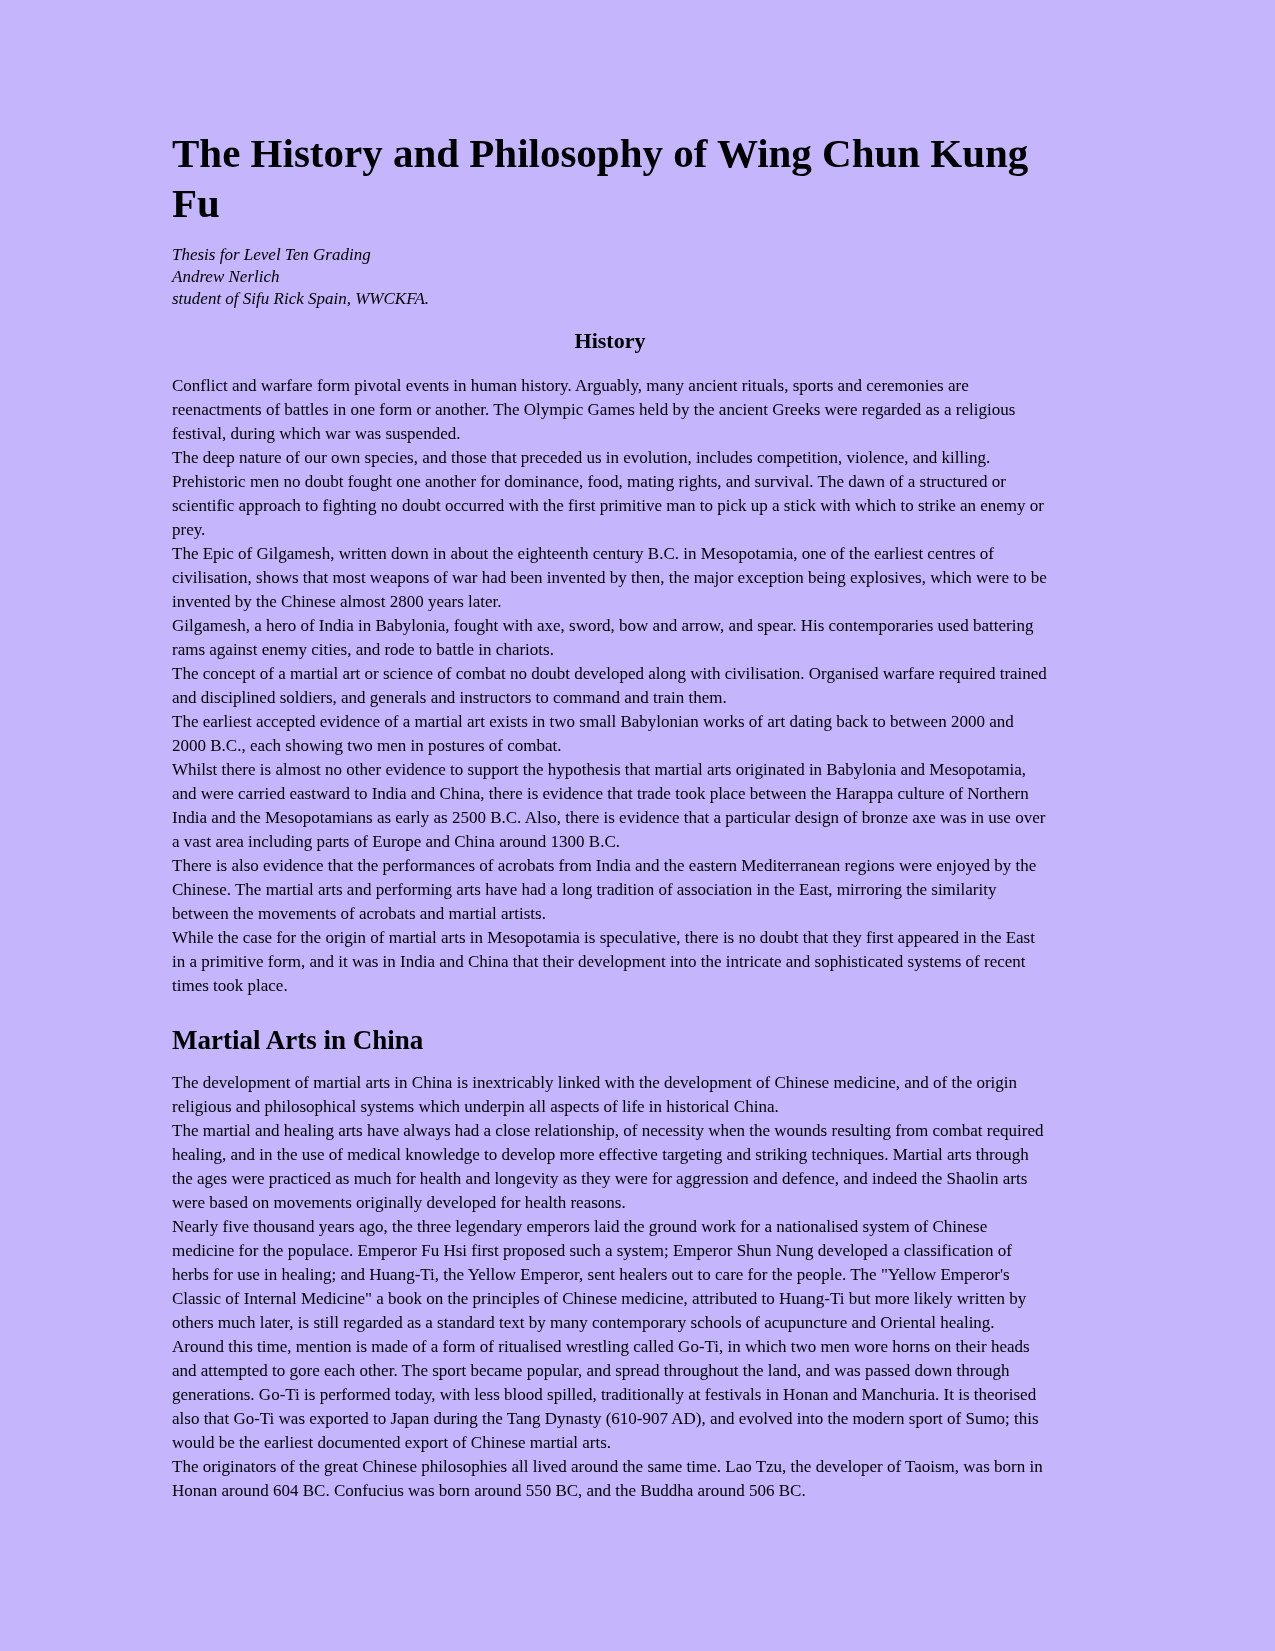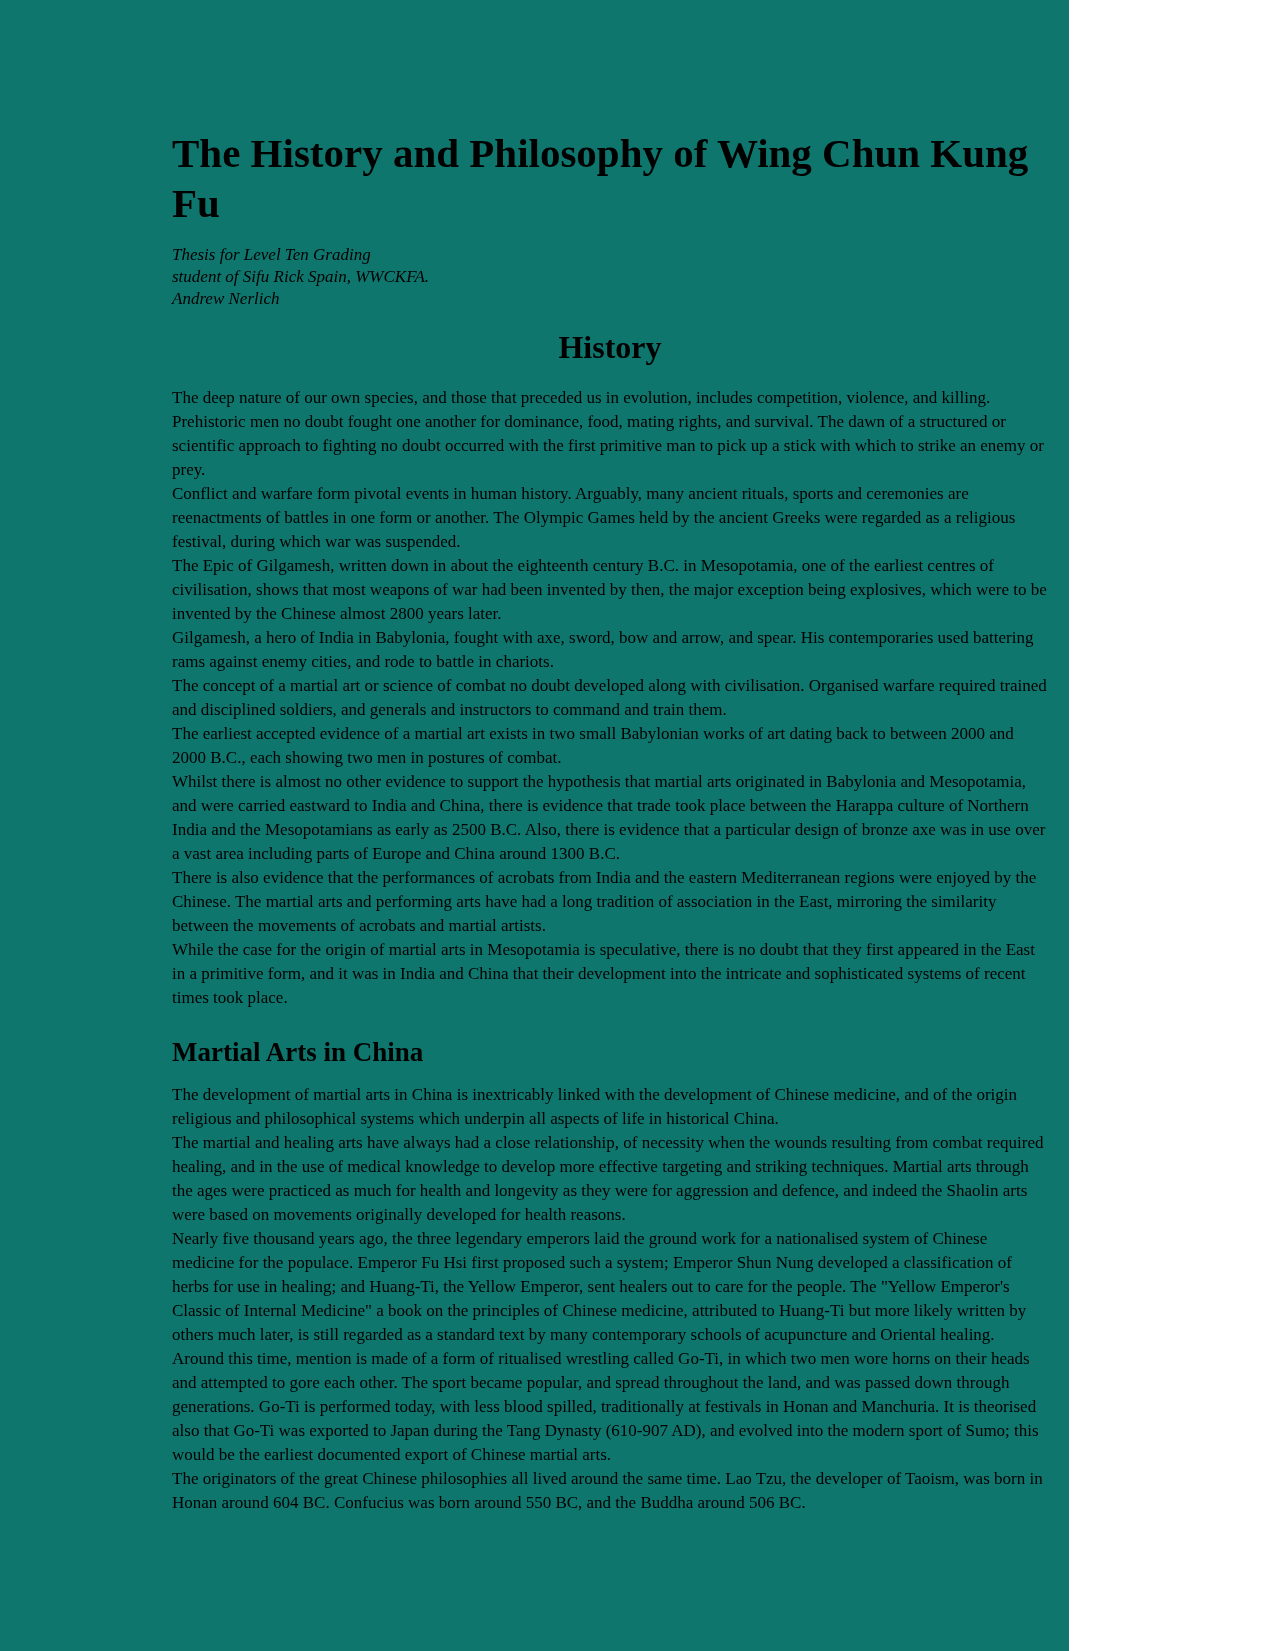--- a/index.html
+++ b/index.html
@@ -2,23 +2,23 @@
 <html><head>
 <meta charset="utf-8">
 <style>
   html, body {
     margin: 0;
     padding: 0;
     background: #ffffff;
   }
   .page {
     position: relative;
-    width: 1069px;
+    width: 1275px;
     height: 1651px;
-    background: #0f766e;
+    background: #c4b5fd;
     overflow: hidden;
     font-family: "Liberation Serif", "DejaVu Serif", serif;
     color: #000000;
   }
   .content {
     position: absolute;
     left: 172px;
     top: 128px;
     width: 876px;
   }
@@ -34,21 +34,21 @@
     text-align: left;
     font-style: italic;
     font-size: 17px;
     line-height: 22px;
     margin: 0 0 4px 0;
   }
   h2.chapter-heading {
     margin: 18px 0 20px 0;
     width: 100%;
     text-align: center;
-    font-size: 32px;
+    font-size: 22px;
     font-weight: bold;
     line-height: 1.2;
   }
   h3.section-heading {
     margin: 26px 0 14px 0;
     font-size: 27px;
     font-weight: bold;
     line-height: 1.2;
   }
   .paras p {
@@ -62,30 +62,30 @@
 </head>
 <body>
 
 <div class="page">
   <div class="content">
 
     <h1 class="doc-title">The History and Philosophy of Wing Chun Kung Fu</h1>
 
     <div class="byline">
       <div>Thesis for Level Ten Grading</div>
+      <div>Andrew Nerlich</div>
       <div>student of Sifu Rick Spain, WWCKFA.</div>
-      <div>Andrew Nerlich</div>
     </div>
 
     <h2 class="chapter-heading">History</h2>
 
 
     <div class="paras">
+      <p>Conflict and warfare form pivotal events in human history. Arguably, many ancient rituals, sports and ceremonies are reenactments of battles in one form or another. The Olympic Games held by the ancient Greeks were regarded as a religious festival, during which war was suspended.</p>
       <p>The deep nature of our own species, and those that preceded us in evolution, includes competition, violence, and killing. Prehistoric men no doubt fought one another for dominance, food, mating rights, and survival. The dawn of a structured or scientific approach to fighting no doubt occurred with the first primitive man to pick up a stick with which to strike an enemy or prey.</p>
-      <p>Conflict and warfare form pivotal events in human history. Arguably, many ancient rituals, sports and ceremonies are reenactments of battles in one form or another. The Olympic Games held by the ancient Greeks were regarded as a religious festival, during which war was suspended.</p>
       <p>The Epic of Gilgamesh, written down in about the eighteenth century B.C. in Mesopotamia, one of the earliest centres of civilisation, shows that most weapons of war had been invented by then, the major exception being explosives, which were to be invented by the Chinese almost 2800 years later.</p>
       <p>Gilgamesh, a hero of India in Babylonia, fought with axe, sword, bow and arrow, and spear. His contemporaries used battering rams against enemy cities, and rode to battle in chariots.</p>
       <p>The concept of a martial art or science of combat no doubt developed along with civilisation. Organised warfare required trained and disciplined soldiers, and generals and instructors to command and train them.</p>
       <p>The earliest accepted evidence of a martial art exists in two small Babylonian works of art dating back to between 2000 and 2000 B.C., each showing two men in postures of combat.</p>
       <p>Whilst there is almost no other evidence to support the hypothesis that martial arts originated in Babylonia and Mesopotamia, and were carried eastward to India and China, there is evidence that trade took place between the Harappa culture of Northern India and the Mesopotamians as early as 2500 B.C. Also, there is evidence that a particular design of bronze axe was in use over a vast area including parts of Europe and China around 1300 B.C.</p>
       <p>There is also evidence that the performances of acrobats from India and the eastern Mediterranean regions were enjoyed by the Chinese. The martial arts and performing arts have had a long tradition of association in the East, mirroring the similarity between the movements of acrobats and martial artists.</p>
       <p>While the case for the origin of martial arts in Mesopotamia is speculative, there is no doubt that they first appeared in the East in a primitive form, and it was in India and China that their development into the intricate and sophisticated systems of recent times took place.</p>
     </div>
 
     <h3 class="section-heading">Martial Arts in China</h3>

